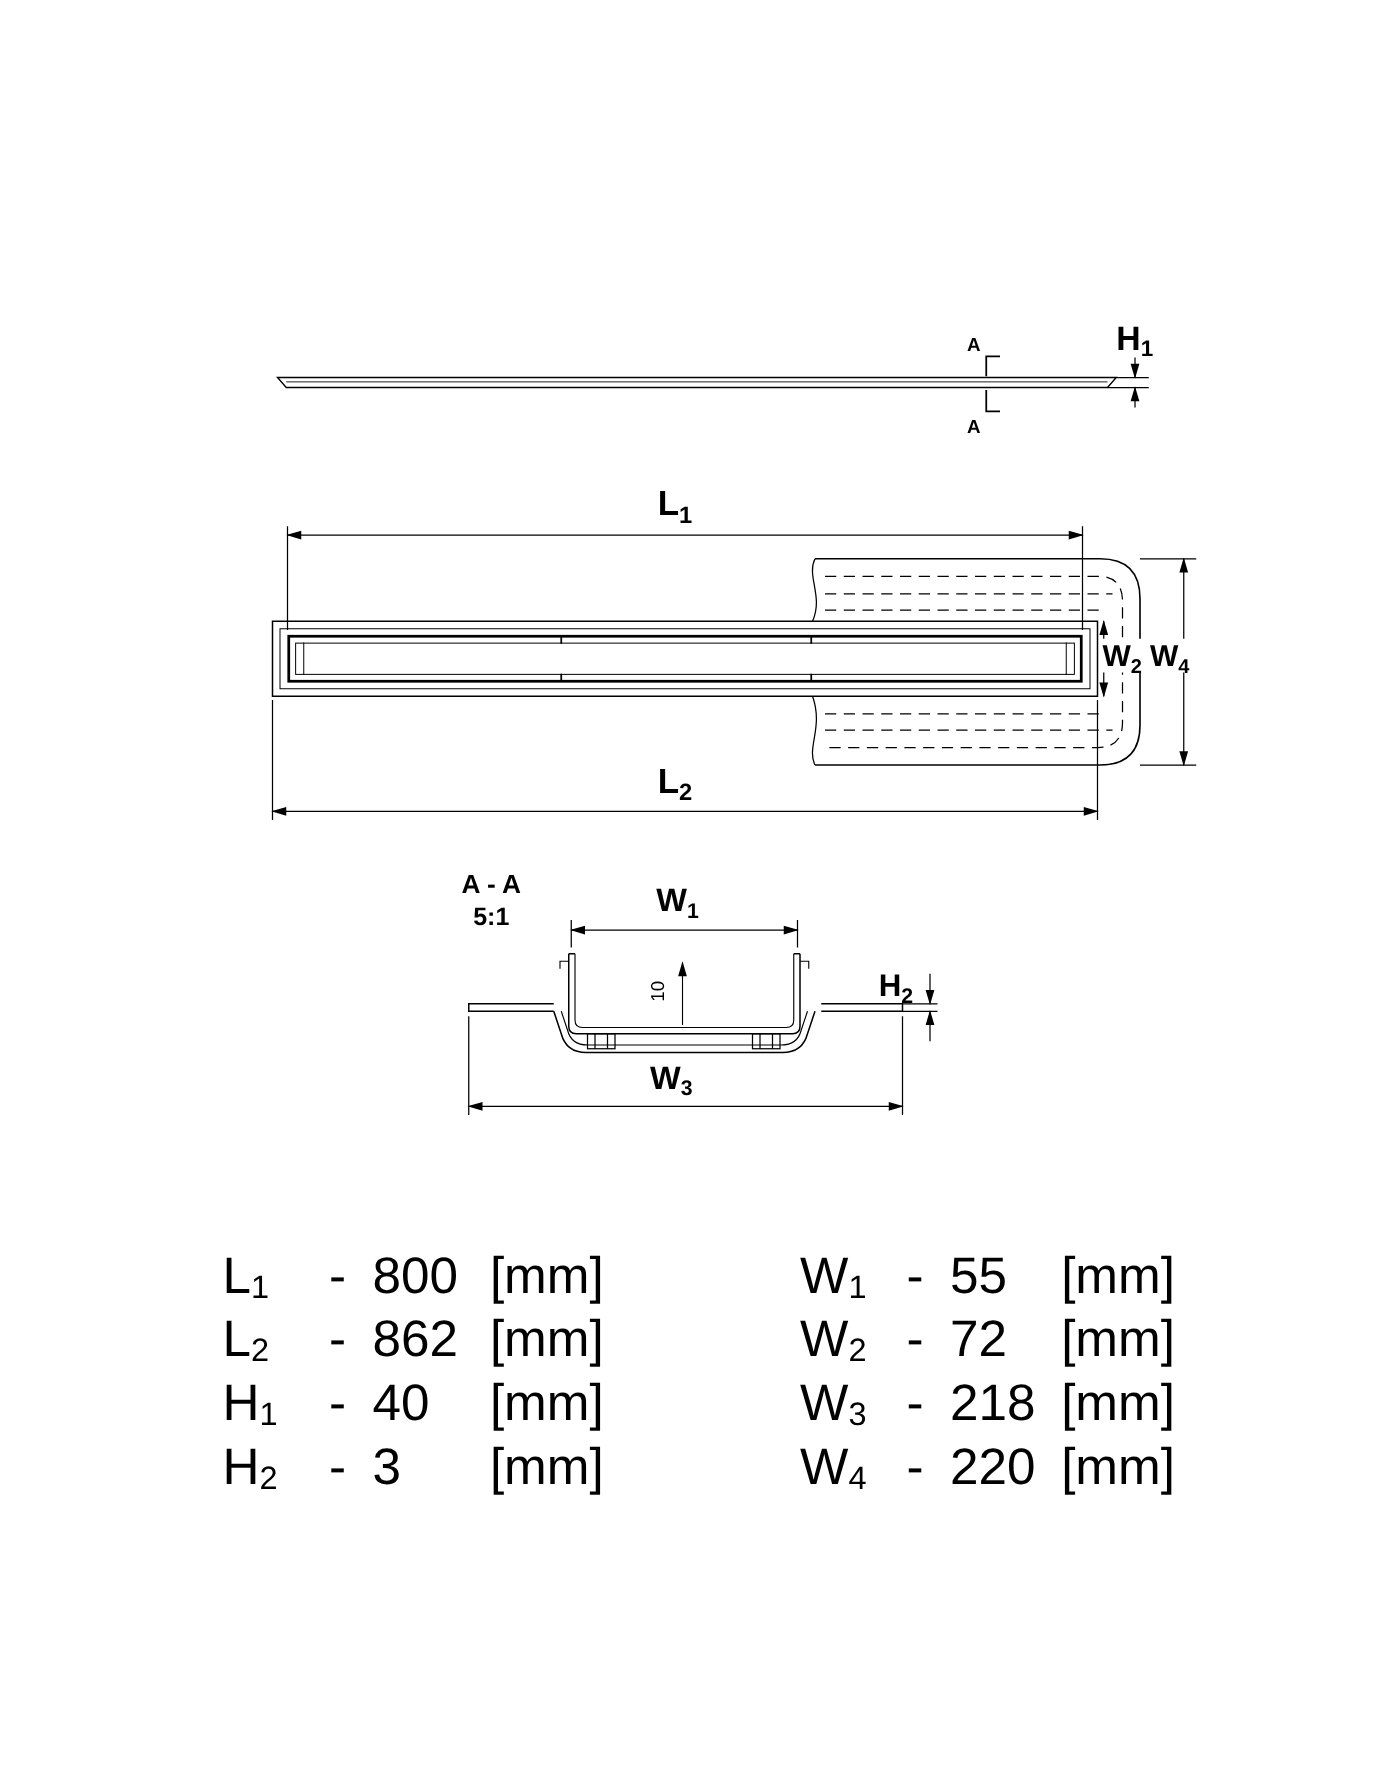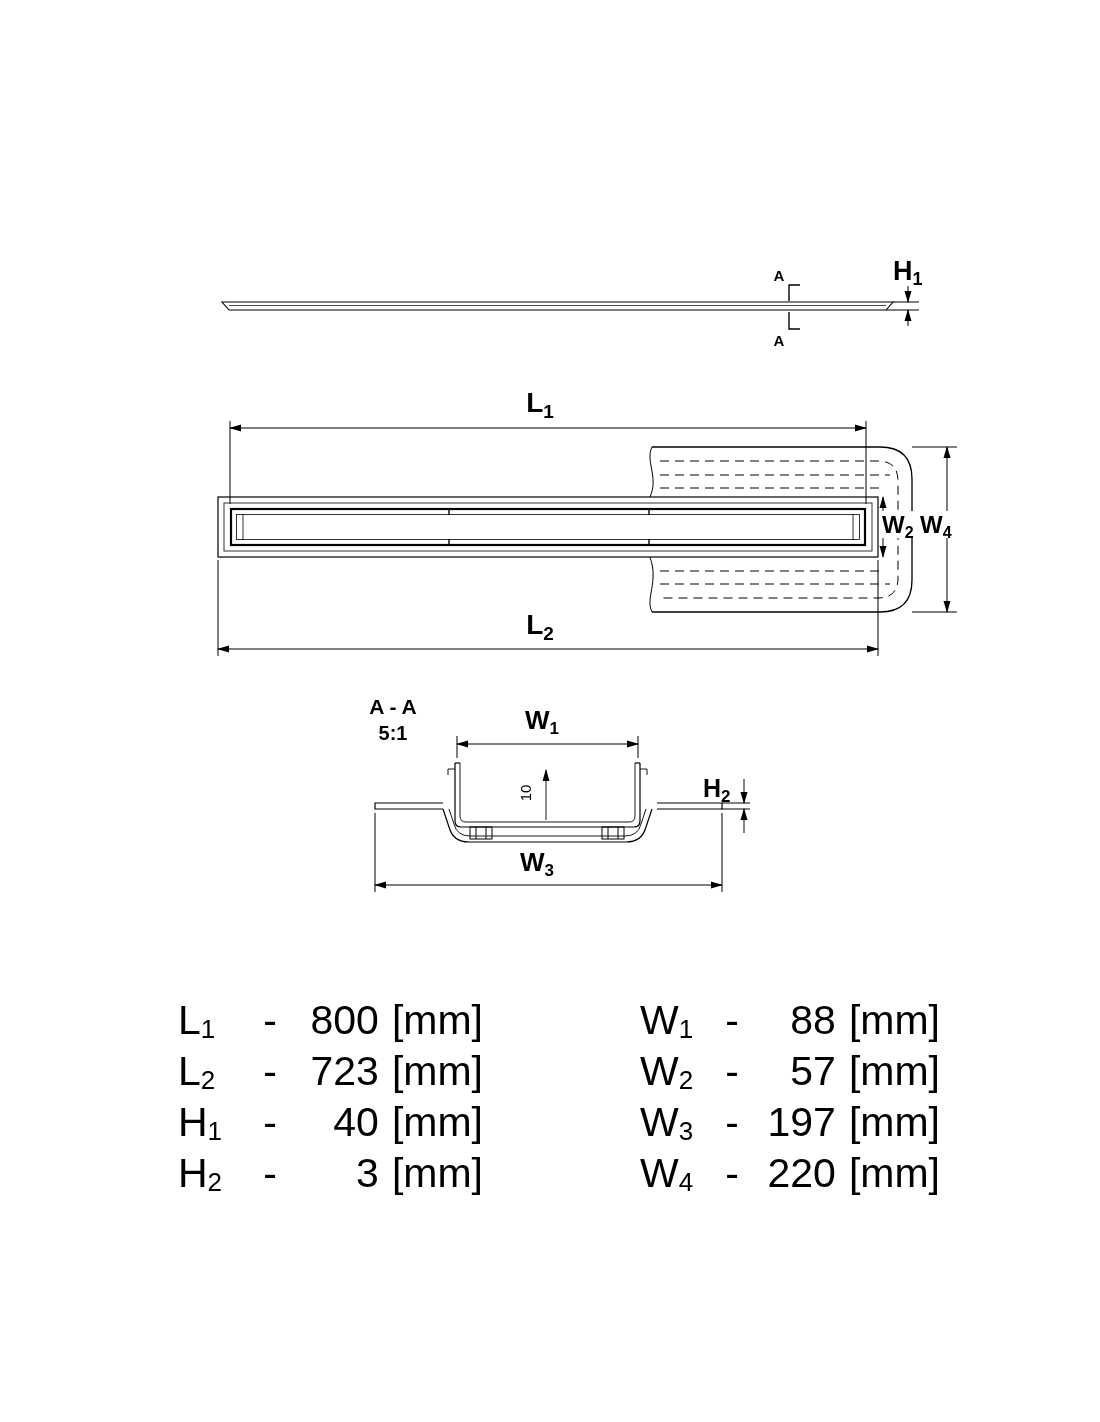--- a/index.html
+++ b/index.html
@@ -9,21 +9,21 @@
   svg text { font-family:"Liberation Sans", sans-serif; fill:#000; }
 
   .dim-table { position:absolute; top:995px; left:0; width:1100px; color:#000; }
   .dim-col { position:absolute; top:0; display:flex; flex-direction:column; }
   .dim-col-left  { left:178px; width:305px; }
   .dim-col-right { left:640px; width:300px; }
   .trow { display:flex; align-items:baseline; height:51px; line-height:51px; font-size:41px; }
   .tlabel { width:64px; }
   .tlabel sub { font-size:26px; vertical-align:-4px; line-height:0; }
   .tdash { width:56px; text-align:center; }
-  .tval { flex:1; text-align:right; }
+  .tval { flex:1; }
   .tunit { margin-left:13px; white-space:nowrap; }
 </style>
 </head>
 <body>
 
 <div class="page">
 
   <svg class="drawing" width="1100" height="960" viewBox="0 0 1100 960">
     <defs>
       <marker id="mE" markerWidth="14" markerHeight="10" refX="12" refY="5" orient="auto" markerUnits="userSpaceOnUse">
@@ -185,54 +185,54 @@
     <div class="dim-col dim-col-left">
       <div class="trow">
         <span class="tlabel"><span>L</span><sub>1</sub></span>
         <span class="tdash">-</span>
         <span class="tval">800</span>
         <span class="tunit">[mm]</span>
       </div>
       <div class="trow">
         <span class="tlabel"><span>L</span><sub>2</sub></span>
         <span class="tdash">-</span>
-        <span class="tval">723</span>
+        <span class="tval">862</span>
         <span class="tunit">[mm]</span>
       </div>
       <div class="trow">
         <span class="tlabel"><span>H</span><sub>1</sub></span>
         <span class="tdash">-</span>
         <span class="tval">40</span>
         <span class="tunit">[mm]</span>
       </div>
       <div class="trow">
         <span class="tlabel"><span>H</span><sub>2</sub></span>
         <span class="tdash">-</span>
         <span class="tval">3</span>
         <span class="tunit">[mm]</span>
       </div>
     </div>
 
     <div class="dim-col dim-col-right">
       <div class="trow">
         <span class="tlabel"><span>W</span><sub>1</sub></span>
         <span class="tdash">-</span>
-        <span class="tval">88</span>
+        <span class="tval">55</span>
         <span class="tunit">[mm]</span>
       </div>
       <div class="trow">
         <span class="tlabel"><span>W</span><sub>2</sub></span>
         <span class="tdash">-</span>
-        <span class="tval">57</span>
+        <span class="tval">72</span>
         <span class="tunit">[mm]</span>
       </div>
       <div class="trow">
         <span class="tlabel"><span>W</span><sub>3</sub></span>
         <span class="tdash">-</span>
-        <span class="tval">197</span>
+        <span class="tval">218</span>
         <span class="tunit">[mm]</span>
       </div>
       <div class="trow">
         <span class="tlabel"><span>W</span><sub>4</sub></span>
         <span class="tdash">-</span>
         <span class="tval">220</span>
         <span class="tunit">[mm]</span>
       </div>
     </div>
   </div>

